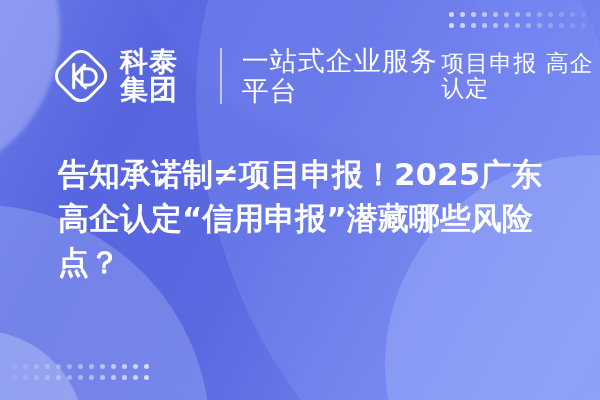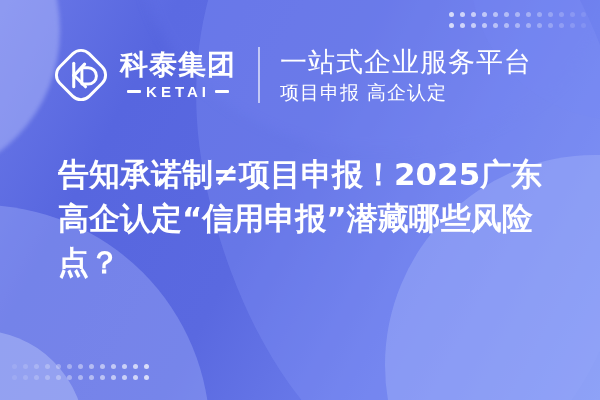--- a/index.html
+++ b/index.html
@@ -150,32 +150,31 @@
   #header-divider {
     width: 2px;
     height: 56px;
     background: rgba(255, 255, 255, 0.6);
     margin: 0 20px 0 22px;
     flex: 0 0 auto;
   }
 
   #tagline-block {
     display: flex;
-    flex-direction: column;
     justify-content: center;
   }
   #tagline-main {
     font-size: 27px;
     color: #ffffff;
     letter-spacing: 1px;
     line-height: 1.12;
     font-family: "DejaVu Sans", "Liberation Sans", sans-serif;
   }
   #tagline-sub {
-    font-size: 19px;
+    font-size: 23px;
     color: #ffffff;
     letter-spacing: 1px;
     margin-top: 5px;
     line-height: 1.1;
     font-family: "DejaVu Serif", "Liberation Serif", serif;
   }
 
   
   #headline {
     position: absolute;
@@ -277,25 +276,20 @@
       <svg id="logo-mark" viewBox="0 0 64 64">
         <rect x="9" y="9" width="46" height="46" rx="13" ry="13" transform="rotate(45 32 32)" fill="none" stroke="#ffffff" stroke-width="3.2"></rect>
         <path d="M24 19 L24 45" fill="none" stroke="#ffffff" stroke-width="3.4" stroke-linecap="round"></path>
         <path d="M24 33 L36 20" fill="none" stroke="#ffffff" stroke-width="3.4" stroke-linecap="round"></path>
         <path d="M24 32 L37 45" fill="none" stroke="#ffffff" stroke-width="3.4" stroke-linecap="round"></path>
         <path d="M33 24 L33 42 L40 42 A9 9 0 0 0 40 24 Z" fill="none" stroke="#ffffff" stroke-width="3.2" stroke-linejoin="round"></path>
       </svg>
 
       <div id="logo-wordmark">
         <div id="logo-cn">科泰集团</div>
-        <div id="logo-en-row">
-          <span class="logo-dash"></span>
-          <span id="logo-en">KETAI</span>
-          <span class="logo-dash"></span>
-        </div>
       </div>
     </div>
 
     <div id="header-divider"></div>
 
     <div id="tagline-block">
       <div id="tagline-main">一站式企业服务平台</div>
       <div id="tagline-sub">项目申报 高企认定</div>
     </div>
 

